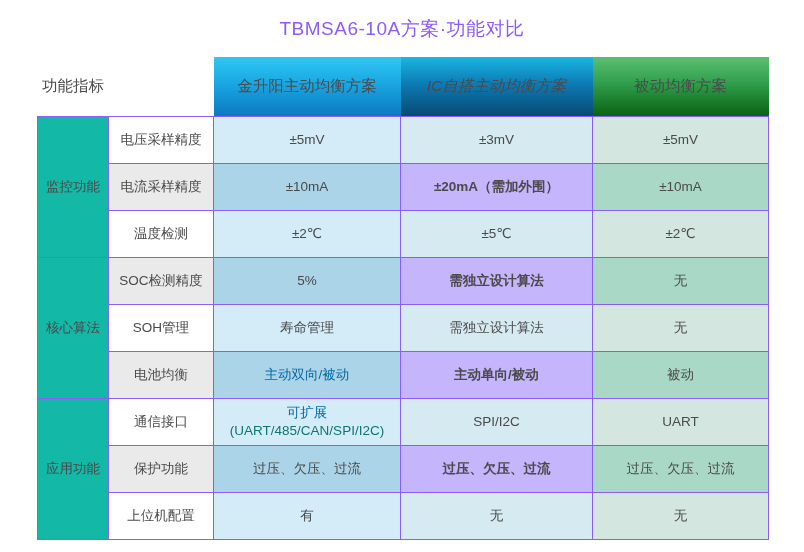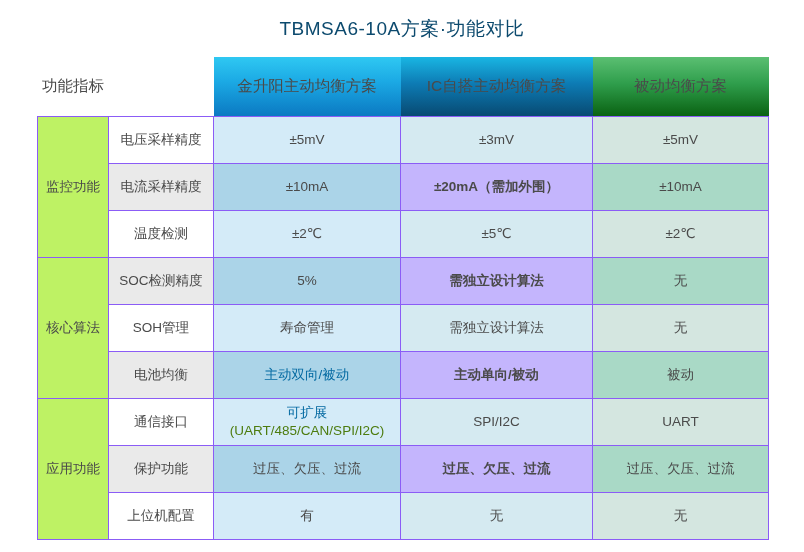--- a/index.html
+++ b/index.html
@@ -21,21 +21,21 @@
     box-sizing: border-box;
   }
   .page-title {
     position: absolute;
     top: 16px;
     left: 0;
     width: 804px;
     text-align: center;
     font-size: 19px;
     letter-spacing: 0.5px;
-    color: #0c4a6e;
+    color: #8b5cf6;
     font-weight: 400;
   }
   .table-wrap {
     position: absolute;
     left: 37px;
     top: 57px;
     width: 731px;
   }
   table.cmp {
     border-collapse: collapse;
@@ -85,51 +85,52 @@
     border-bottom: 1px solid #e3e3e3;
     border-left: none;
   }
   th.h-sol1 {
     background: linear-gradient(180deg, #2fc8f2 0%, #1ba9e4 42%, #0b79c2 100%);
     color: #ffffff;
   }
   th.h-sol2 {
     background: linear-gradient(180deg, #19b6e3 0%, #0d7bb4 45%, #084a72 100%);
     color: #ffffff;
+    font-style: italic;
   }
   th.h-sol3 {
     background: linear-gradient(180deg, #5bbf72 0%, #2f9e4c 45%, #0a6212 100%);
     color: #ffffff;
   }
 
   
   tr.body-row td { height: 46px; }
 
   td.group-cell {
-    background: #bef264;
+    background: #14b8a6;
     color: #4a4a4a;
     font-size: 14px;
   }
   td.metric-cell        { background: #ffffff; font-size: 13.5px; color: #4a4a4a; }
   td.metric-cell.alt    { background: #eaeaea; }
 
   td.sol1     { background: #d4ebf8; }
   td.sol1.alt { background: #abd4e8; }
   td.sol2     { background: #d5eaf1; }
   td.sol2.alt { background: #c4b5fd; font-weight: bold; }
   td.sol3     { background: #d4e6e0; }
   td.sol3.alt { background: #a9d9c6; }
 
   .accent {
     color: #0369a1;
     display: block;
   }
   .sub {
     display: block;
-    color: #4d7c0f;
+    color: #0f766e;
     font-size: 13.5px;
   }
 </style>
 </head>
 <body>
 
 <div class="page">
 
   <div class="page-title">TBMSA6-10A方案·功能对比</div>
 

